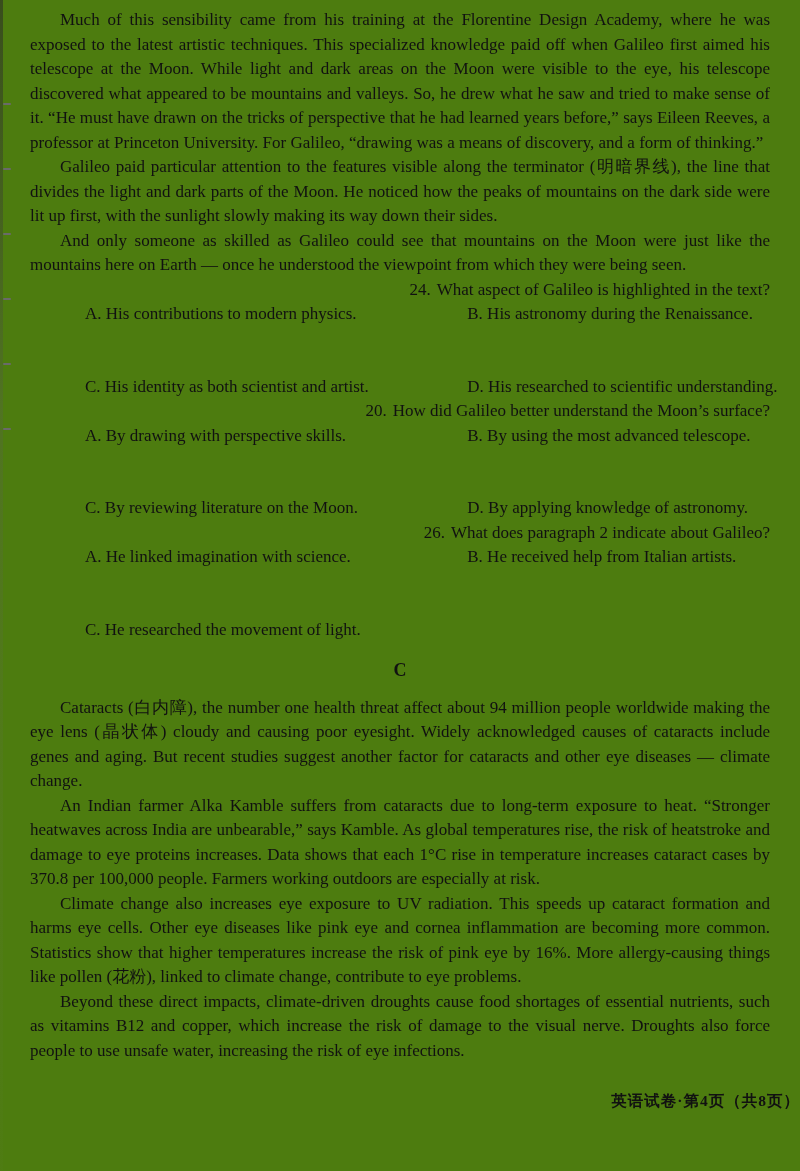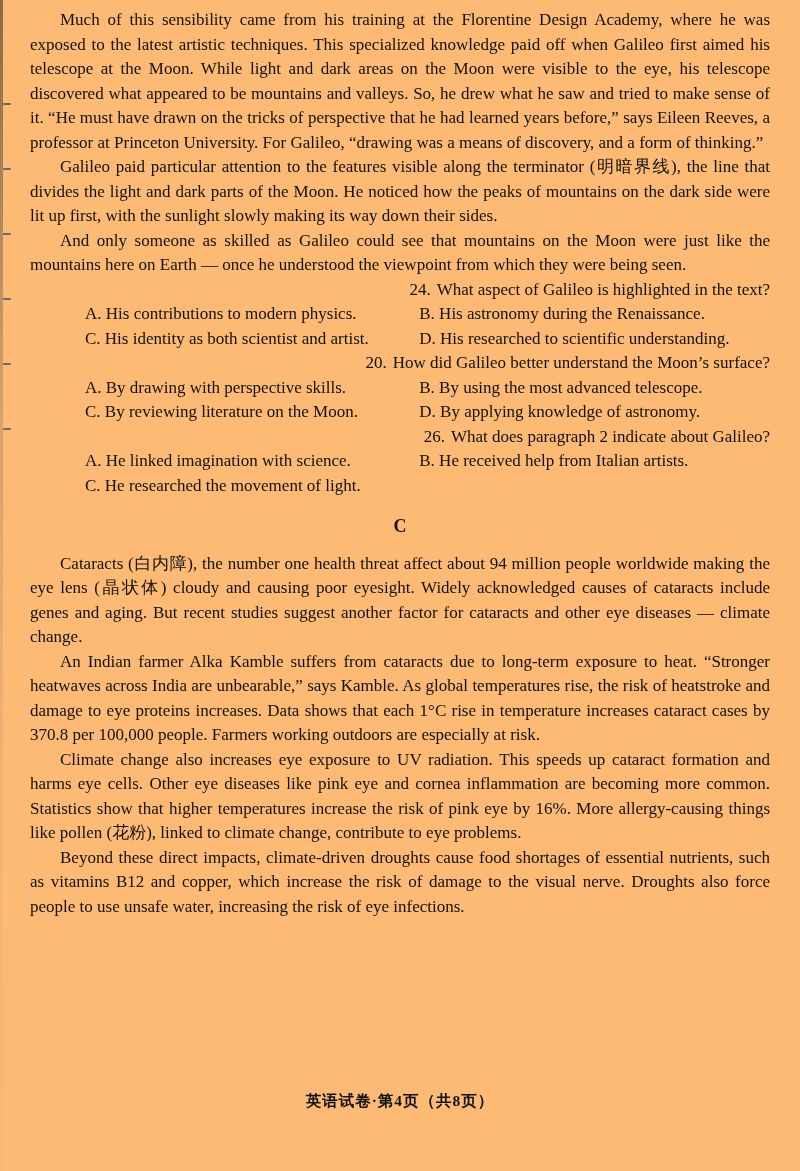--- a/index.html
+++ b/index.html
@@ -5,21 +5,21 @@
   html,body{margin:0;padding:0;}
   body{
     background:#e9e9e9;
     font-family:"Liberation Serif","DejaVu Serif",serif;
   }
   .page{
     position:relative;
     width:800px;
     height:1171px;
     margin:0 auto;
-    background:#fdba74;
+    background:#4d7c0f;
     color:#111;
     overflow:hidden;
     box-sizing:border-box;
     padding:8px 30px 0 30px;
     font-size:17px;
     line-height:24.5px;
   }
   
   .edge-line{
     position:absolute;left:0;top:0;width:3px;height:100%;
@@ -39,39 +39,40 @@
   .q-stem{
     margin:0;
     text-align:right;
   }
   .q-num{margin-right:6px;}
   .opts-grid{
     display:grid;
     grid-template-columns:48.8% 51.2%;
     padding-left:55px;
     box-sizing:border-box;
+    gap:48px;
   }
   .opts-row{
     display:grid;
     grid-template-columns:173px 166px 162px auto;
     padding-left:55px;
     box-sizing:border-box;
   }
   .opt{white-space:nowrap;overflow:visible;}
   .section-heading{
     text-align:center;
     font-weight:bold;
     font-size:18px;
     margin:16px 0 13px 0;
   }
   .footer{
     position:absolute;
     left:0;right:0;
     bottom:58px;
-    text-align:center;
+    text-align:right;
     font-weight:bold;
     font-size:15.5px;
     letter-spacing:1px;
   }
 </style>
 </head>
 <body>
 
 <div class="page">
   <div class="edge-line"></div>

